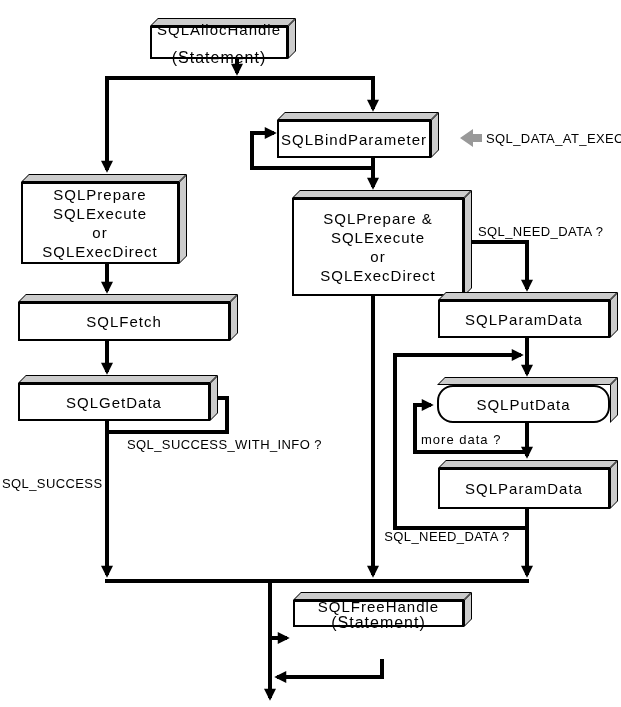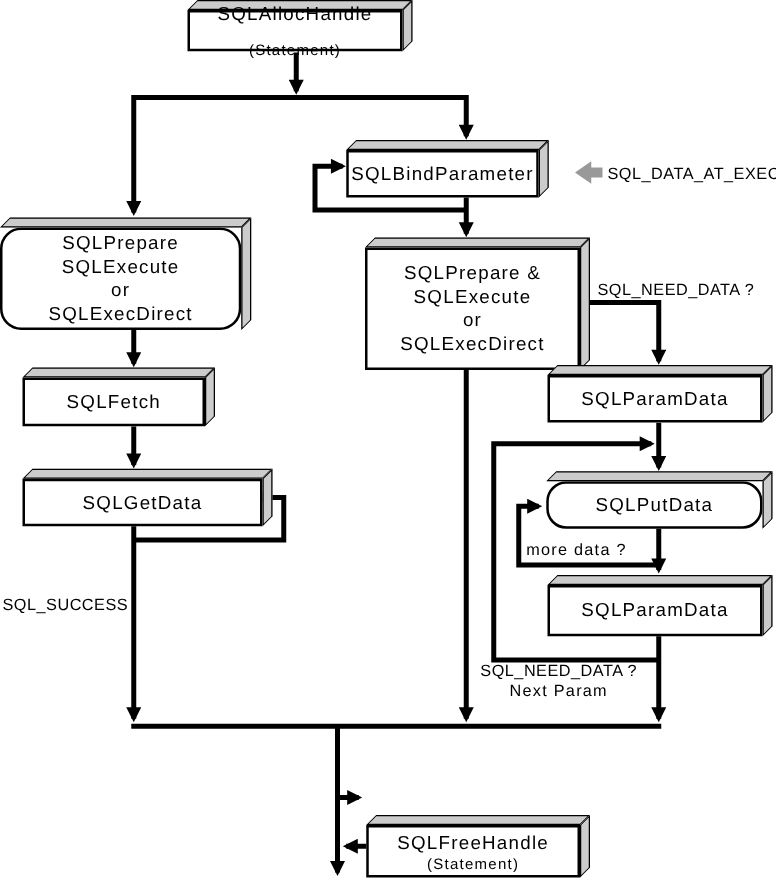--- a/index.html
+++ b/index.html
@@ -24,37 +24,37 @@
     transform:skewX(-45deg); transform-origin:0 100%;
   }
   
   .node::after {
     content:""; position:absolute; z-index:-1;
     right:-10px; top:-2px; width:8px; height:calc(100% + 4px);
     background:#cccccc; border:1.5px solid #000; box-sizing:border-box;
     transform:skewY(-45deg); transform-origin:0 0;
   }
   .node-line  { font-size:15px; letter-spacing:1px; line-height:19px; white-space:nowrap; }
-  .node-sub   { font-size:12px; letter-spacing:1px; line-height:14px; white-space:nowrap; }
+  .node-sub   { font-size:16px; letter-spacing:1px; line-height:14px; white-space:nowrap; }
 
   .lbl { position:absolute; z-index:3; white-space:nowrap; }
   .lbl-code { font-family:Liberation Sans, sans-serif; font-size:13px; letter-spacing:0.4px; }
   .lbl-sans { font-family:"Liberation Sans", sans-serif; font-size:13px; letter-spacing:1px; }
 
   
-  #n-alloc      { left:150px; top:8px;  width:172px; height:33px;gap:12px; }
+  #n-alloc      { left:150px; top:26px;  width:138px; height:33px;gap:12px; }
   #n-bind       { left:277px; top:120px; width:154px; height:38px; }
-  #n-prepfetch  { left:0;  top:182px; width:193px; height:82px;border-radius:17px; }
+  #n-prepfetch  { left:21px;  top:182px; width:158px; height:82px; }
   #n-prepexec   { left:292px; top:198px; width:172px; height:98px; }
-  #n-fetch      { left:18px;  top:302px; width:146px; height:39px; }
+  #n-fetch      { left:18px;  top:302px; width:212px; height:39px; }
   #n-getdata    { left:18px;  top:383px; width:192px; height:38px; }
   #n-paramdata1 { left:438px; top:300px; width:172px; height:38px; }
   #n-putdata    { left:437px; top:385px; width:173px; height:38px;border-radius:16px; }
   #n-paramdata2 { left:438px; top:468px; width:172px; height:41px; }
-  #n-freehandle { left:293px; top:660px; width:171px; height:42px; }
+  #n-freehandle { left:293px; top:600px; width:171px; height:27px; }
 
   
   #l-dataatexec { left:486px; top:131px; }
   #l-needdata   { left:478px; top:224px; }
   #l-swinfo     { left:127px; top:437px; }
   #l-success    { left:2px;   top:476px; }
   #l-moredata   { left:421px; top:432px;text-align:right; }
   #l-nextparam  { left:383px; top:529px; width:128px; text-align:center; }
   #l-nextparam .row2 { margin-top:1px; }
   #l-ifstmt     { left:300px; top:596px; letter-spacing:0.6px; }
@@ -139,24 +139,24 @@
 
   <div class="node" id="n-freehandle">
     <span class="node-line">SQLFreeHandle</span>
     <span class="node-sub">(Statement)</span>
   </div>
 
   <div class="lbl lbl-code" id="l-dataatexec">SQL_DATA_AT_EXEC</div>
 
   <div class="lbl lbl-code" id="l-needdata">SQL_NEED_DATA ?</div>
 
+  <div class="lbl lbl-code" id="l-swinfo">SQL_SUCCESS_WITH_INFO ?</div>
 
   <div class="lbl lbl-code" id="l-success">SQL_SUCCESS</div>
 
   <div class="lbl lbl-sans" id="l-moredata">more data ?</div>
 
   <div class="lbl" id="l-nextparam">
     <div class="lbl-code">SQL_NEED_DATA ?</div>
-    <div class="lbl-sans row2">Next Param</div>
   </div>
 
 
 </div>
 
 </body></html>

